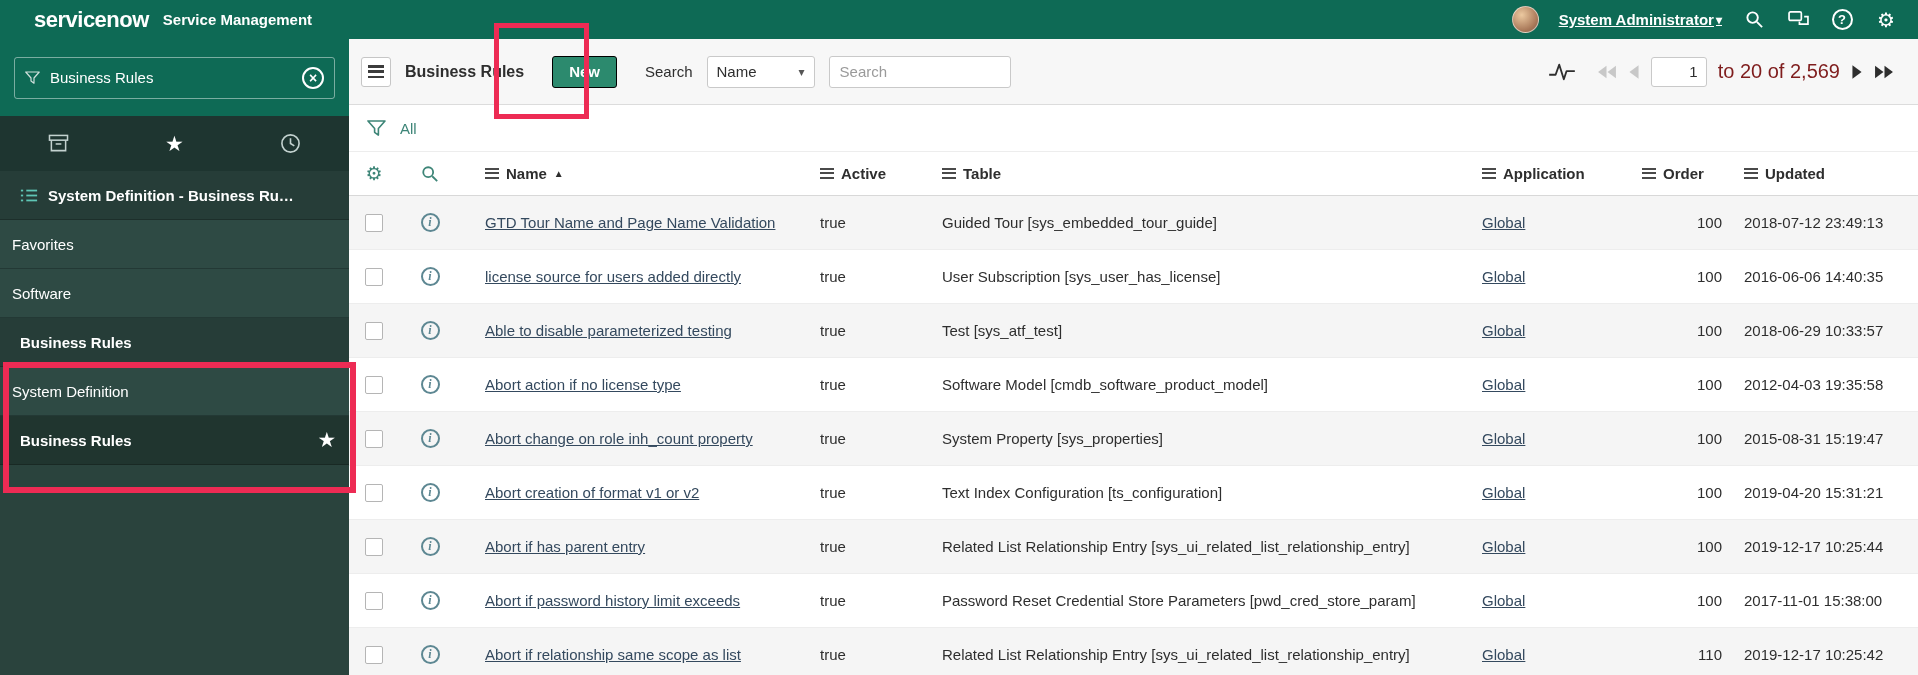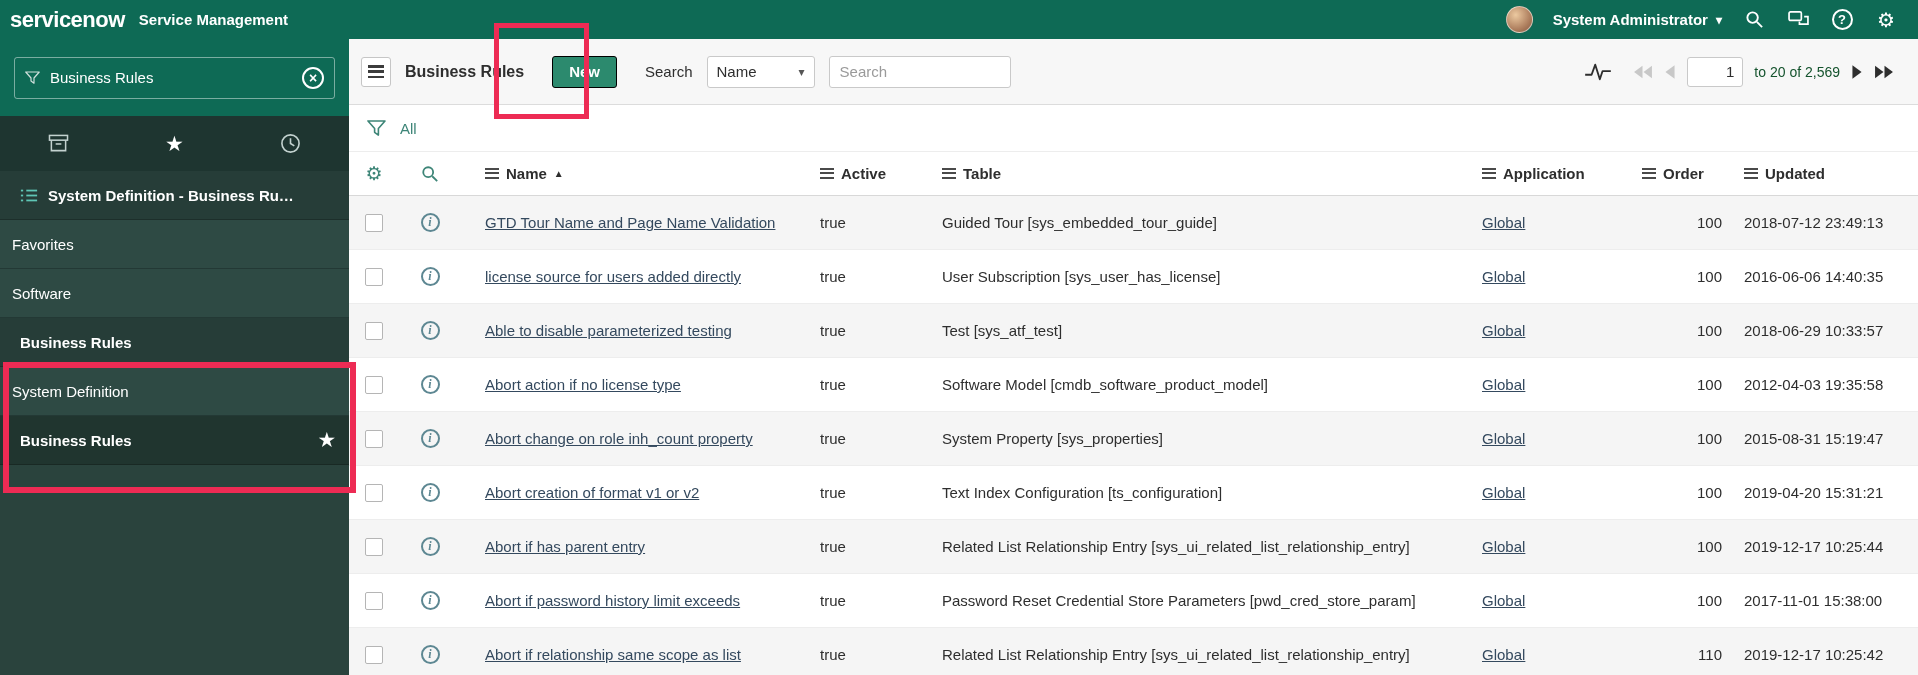--- a/index.html
+++ b/index.html
@@ -2,27 +2,27 @@
 <html><head>
 <meta charset="utf-8">
 <style>
   * { margin:0; padding:0; box-sizing:border-box; }
   html,body { width:1918px; height:675px; overflow:hidden;
     font-family:"Liberation Sans", sans-serif; background:#fff; }
   body { position:relative; }
 
   
   .app-header { position:absolute; top:0; left:0; width:1918px; height:39px;
-    background:#0e6a55; display:flex; align-items:center; padding:0 20px 0 10px; color:#fff; z-index:5; }
+    background:#0e6a55; display:flex; align-items:center; padding:0 20px 0 34px; color:#fff; z-index:5; }
   .logo { font-size:22px; font-weight:bold; letter-spacing:-0.5px; color:#fff; cursor:pointer; }
   .product { font-size:15px; font-weight:600; margin-left:14px; }
   .hdr-right { margin-left:auto; display:flex; align-items:center; gap:20px; }
   .avatar { width:27px; height:27px; border-radius:50%;
     background:radial-gradient(circle at 35% 32%, #ecc9a0, #aa7a5a 65%, #7c5640); border:1px solid rgba(255,255,255,.55); }
-  .user-name { font-size:15px; font-weight:bold; display:flex; align-items:center; gap:8px; cursor:pointer; }
+  .user-name { font-size:15px; font-weight:bold; display:flex; align-items:center; gap:2px; cursor:pointer;text-decoration:underline; }
   .user-caret { font-size:12px; }
   .hicon { display:flex; align-items:center; justify-content:center; width:24px; height:24px; color:#fff; cursor:pointer; }
   .help-circle { width:21px; height:21px; border:2px solid #fff; border-radius:50%;
     display:flex; align-items:center; justify-content:center; font-size:13px; font-weight:bold; }
   .gear-glyph { font-size:20px; line-height:1; }
 
   
   .sidebar { position:absolute; top:39px; left:0; width:349px; height:636px; background:#2a433d; z-index:4; }
   .sb-search-area { height:77px; background:#0e6a55; display:flex; align-items:center; padding:0 14px; }
   .sb-search-box { flex:1; height:42px; border:1px solid rgba(255,255,255,.45); border-radius:3px;
@@ -64,21 +64,21 @@
   .tinput { width:182px; height:32px; border:1px solid #c9c9c9; border-radius:3px; padding:0 10px;
     font-size:15px; color:#2e2e2e; font-family:"Liberation Sans", sans-serif; }
   .tinput::placeholder { color:#9a9a9a; }
   .pager { margin-left:auto; display:flex; align-items:center; gap:11px; }
   .pulse { display:flex; align-items:center; margin-right:10px; cursor:pointer; }
   .pg { display:flex; align-items:center; cursor:pointer; color:#2e2e2e; }
   .pg.dis { color:#c8c8c8; }
   .pg svg { fill:currentColor; }
   .pginput { width:56px; height:30px; border:1px solid #c9c9c9; border-radius:3px; text-align:right;
     padding-right:8px; font-size:15px; color:#2e2e2e; font-family:"Liberation Sans", sans-serif; }
-  .range { font-size:14px; color:#14532d; white-space:nowrap; }
+  .range { font-size:20px; color:#7f1d1d; white-space:nowrap; }
 
   .filter-row { height:47px; min-height:47px; display:flex; align-items:center; gap:14px;
     padding-left:18px; background:#fff; border-bottom:1px solid #ededed; }
   .teal { color:#3d8577; }
   .all-link { color:#3d8577; font-size:15px; text-decoration:none; cursor:pointer; }
 
   
   .lrow { display:grid; grid-template-columns:50px 62px 345px 122px 540px 160px 100px 1fr;
     align-items:center; height:54px; border-bottom:1px solid #ededed; }
   .lheader { height:44px; min-height:44px; background:#fff; border-bottom:1px solid #d8d8d8; }

